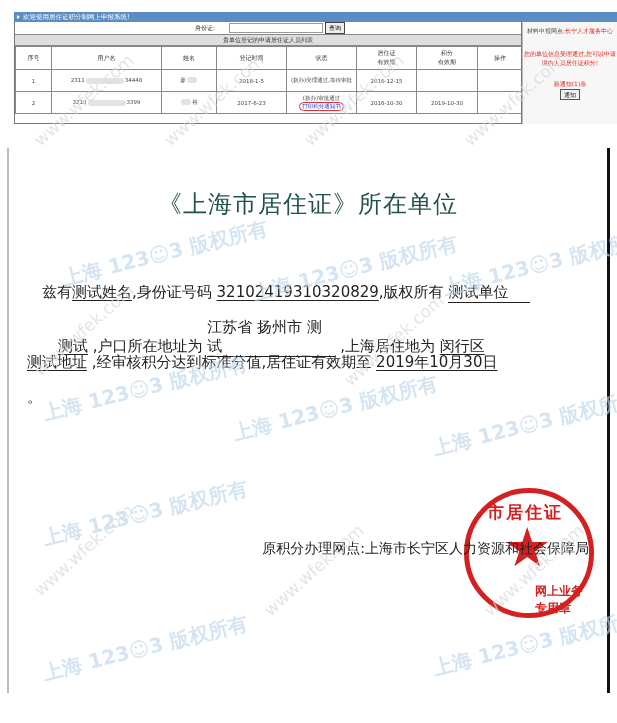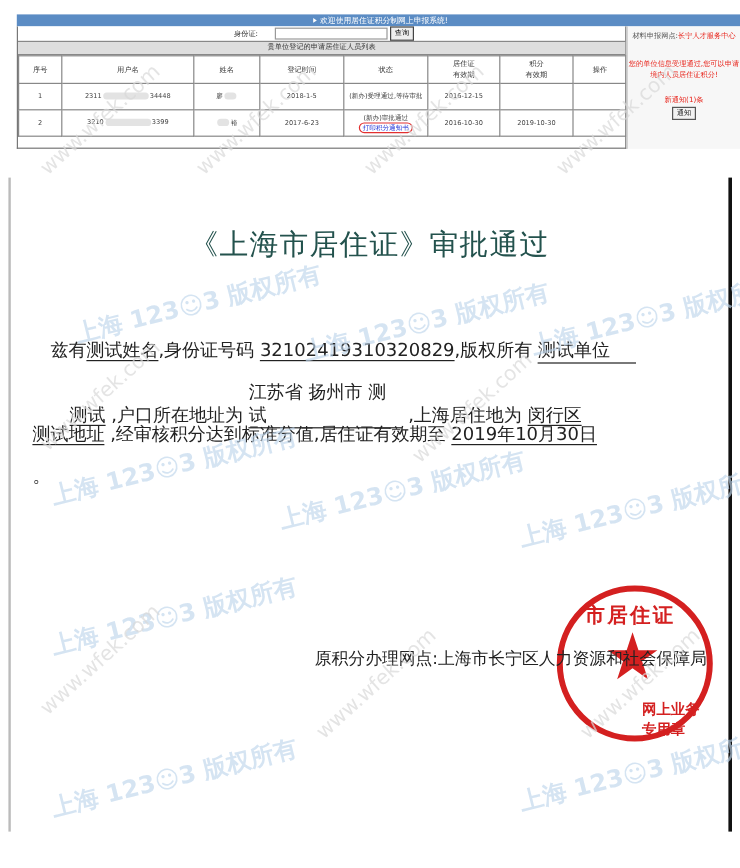--- a/index.html
+++ b/index.html
@@ -1,20 +1,20 @@
 <!DOCTYPE html>
 <html><head>
 <meta charset="utf-8">
 <style>
   html, body { margin:0; padding:0; }
   body { width:617px; height:723px; background:#ffffff; position:relative; overflow:hidden; font-family:"DejaVu Sans", sans-serif; }
 
   
   .app { position:absolute; left:14px; top:12px; width:603px; height:112px; }
-  .titlebar { position:absolute; left:0; top:0; width:603px; height:10px; background:#5b8cc4; color:#fff; font-size:6.5px; line-height:10px; padding-left:3px; box-sizing:border-box;text-align:center; }
+  .titlebar { position:absolute; left:0; top:0; width:603px; height:10px; background:#5b8cc4; color:#fff; font-size:6.5px; line-height:10px; padding-left:3px; box-sizing:border-box; }
   .titlebar .arrow { display:inline-block; width:0; height:0; border-left:3px solid #fff; border-top:2px solid transparent; border-bottom:2px solid transparent; margin-right:3px; vertical-align:middle; }
   .main { position:absolute; left:0; top:10px; width:508px; height:102px; border:1px solid #777; border-top:none; box-sizing:border-box; background:#fff; }
   .searchrow { height:12px; border-bottom:1px solid #888; position:relative; font-size:6px; }
   .searchrow .lbl { position:absolute; left:180px; top:2px; color:#333; }
   .searchrow input { position:absolute; left:214px; top:1px; width:92px; height:8px; border:1px solid #999; padding:0; font-size:6px; }
   .searchrow .btn { position:absolute; left:310px; top:0px; height:10px; padding:0 3px; border:1px solid #444; background:#eee; font-size:6px; line-height:10px; }
   .subtitle { height:10px; background:#dedede; border-bottom:1px solid #888; font-size:6px; line-height:10px; text-align:center; color:#333; }
   table.grid { border-collapse:collapse; width:507px; font-size:5.5px; color:#444; table-layout:fixed; }
   table.grid th, table.grid td { border:1px solid #888; text-align:center; padding:0; font-weight:normal; }
   table.grid th { height:22px; font-size:6px; color:#333; }
@@ -108,21 +108,21 @@
     <div><span class="k">材料申报网点:</span><span>长宁人才服务中心</span></div>
     <div style="height:14px"></div>
     <div>您的单位信息受理通过,您可以申请境内人员居住证积分!</div>
     <div style="height:12px"></div>
     <div>新通知(1)条</div>
     <span class="notice-btn">通知</span>
   </div>
 </div>
 
 <div class="cert">
-  <div class="cert-title">《上海市居住证》审批通过</div>
+  <div class="cert-title">《上海市居住证》所在单位</div>
 
   <div class="para" style="top:135px;">
      <span>兹有</span><span class="u">测试姓名</span><span>,身份证号码</span>
     <span class="u">32102419310320829</span><span>,版权所有</span>
     <span class="ul-long" style="width:82px">测试单位</span>
   </div>
   <div class="para" style="top:170px;margin-left:31px;">
     <span class="u">测试</span>&nbsp;<span>,户口所在地址为</span>
     <span class="ul-long" style="width:128px">江苏省 扬州市 测试</span>
     <span>,上海居住地为</span>

